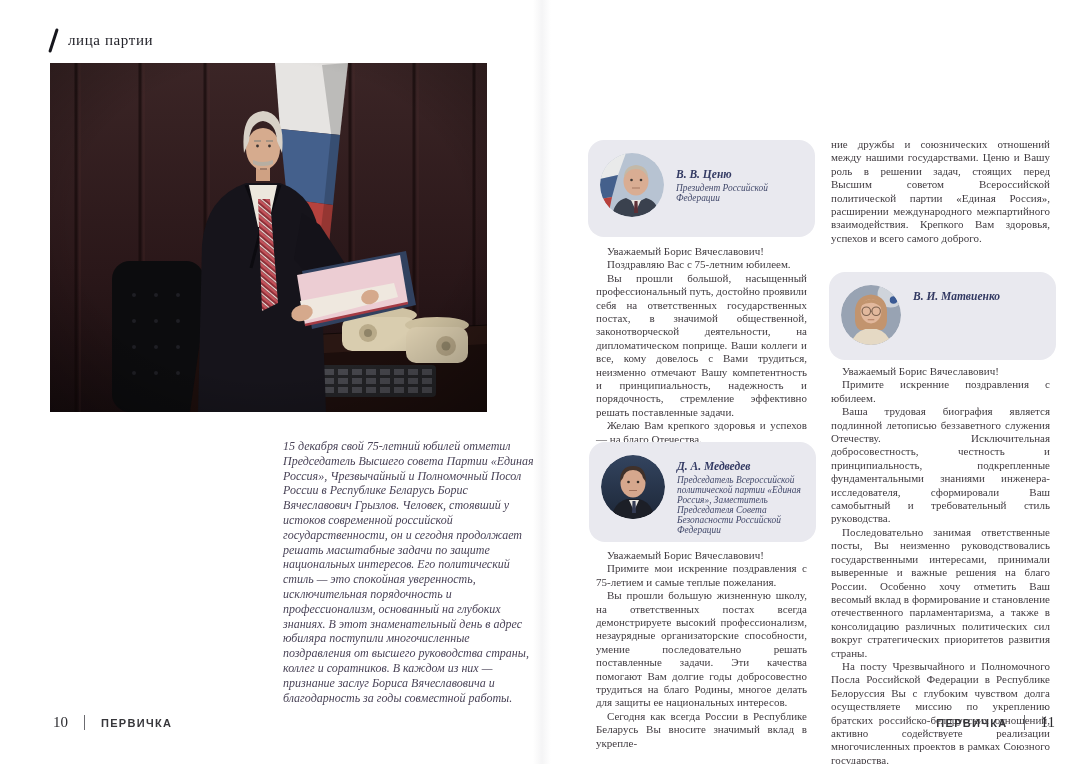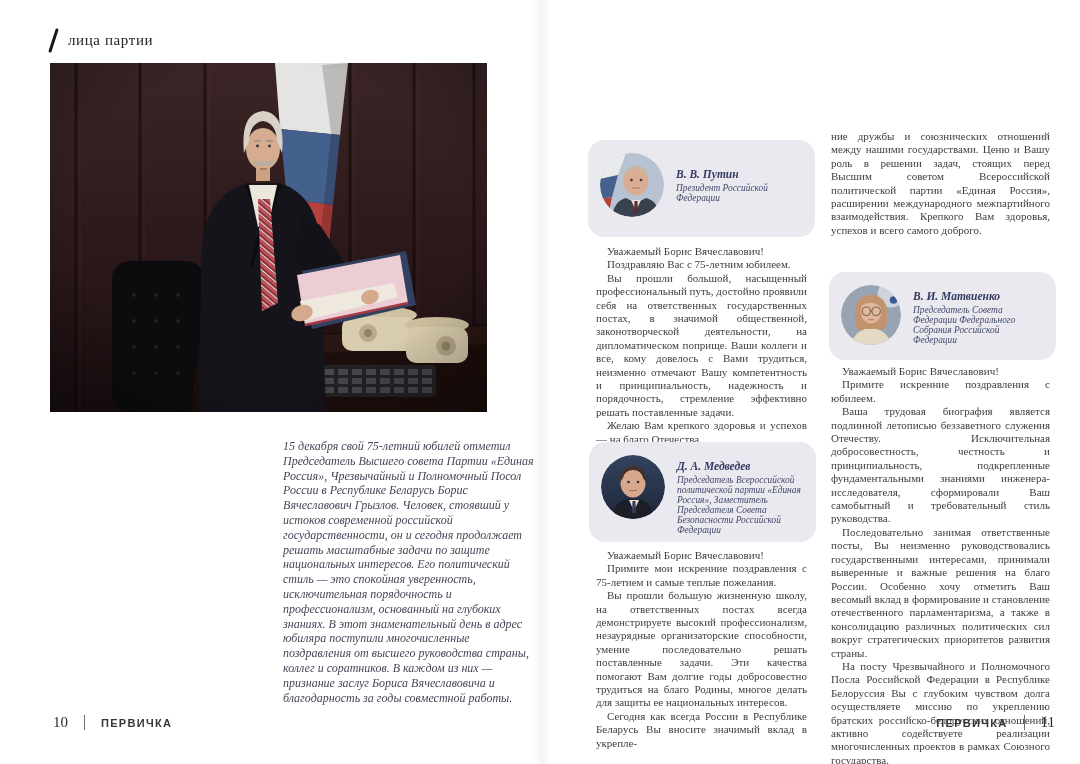--- a/index.html
+++ b/index.html
@@ -37,21 +37,21 @@
   
   .lead{position:absolute;left:283px;top:439px;width:253px;font-style:italic;
     font-size:12px;line-height:14.8px;color:#4a4458;}
 
   
   .body-text{position:absolute;font-size:11px;line-height:13.4px;color:#413c41;text-align:justify;}
   .body-text p{margin:0;text-indent:11px;}
   .body-text p.noindent{text-indent:0;}
   .text-putin{left:596px;top:245px;width:211px;}
   .text-medvedev{left:596px;top:549px;width:211px;}
-  .text-col3{left:831px;top:130px;width:219px;}
+  .text-col3{left:831px;top:138px;width:219px;}
   .text-matvienko{left:831px;top:365px;width:219px;}
 
   
   .card{position:absolute;background:#e9e9ef;border-radius:16px;padding:13px 12px;
     display:flex;gap:12px;box-sizing:border-box;}
   .card-putin{left:588px;top:140px;width:227px;height:97px;}
   .card-medvedev{left:589px;top:442px;width:227px;height:100px;}
   .card-matvienko{left:829px;top:272px;width:227px;height:88px;}
   .avatar{width:64px;height:64px;border-radius:50%;overflow:hidden;flex:0 0 auto;
     box-shadow:0 0 0 1px rgba(0,0,0,0.04) inset;}
@@ -230,21 +230,21 @@
           <polygon points="34.5,48 37.5,48 38,60 34,60" fill="#5d2f35"></polygon>
           <ellipse cx="36" cy="28" rx="12.5" ry="14.5" fill="#d9ad93"></ellipse>
           <path d="M24,25 Q24,13 36,12 Q48,13 48,25 Q44,16 36,16 Q27,16 24,25 Z" fill="#c3b9a8"></path>
           <circle cx="31.5" cy="27" r="1.3" fill="#3d3733"></circle>
             <circle cx="41" cy="27" r="1.3" fill="#3d3733"></circle>
           <line x1="32" y1="35" x2="40" y2="35" stroke="#a57862" stroke-width="1.2"></line>
         </g>
       </svg>
     </div>
     <div class="info">
-      <p class="name">В. В. Путин</p>
+      <p class="name">В. В. Ценю</p>
       <p class="title">Президент Российской Федерации</p>
     </div>
   </div>
 
   <div class="body-text text-putin">
     <p>Уважаемый Борис Вячеславович!</p>
     <p>Поздравляю Вас с 75-летним юбилеем.</p>
     <p>Вы прошли большой, насыщенный профессиональный путь, достойно проявили себя на ответственных государственных постах, в значимой общественной, законотворческой деятельности, на дипломатическом поприще. Ваши коллеги и все, кому довелось с Вами трудиться, неизменно отмечают Вашу компетентность и принципиальность, надежность и порядочность, стремление эффективно решать поставленные задачи.</p>
     <p>Желаю Вам крепкого здоровья и успехов — на благо Отечества.</p>
   </div>
@@ -309,21 +309,20 @@
           <path d="M21,22 Q26,15 32,15 Q40,15 43,24 Q38,19 32,19 Q26,19 21,22 Z" fill="#c2946e"></path>
           <circle cx="27" cy="28" r="4.5" fill="none" stroke="#7c6250" stroke-width="1.2"></circle>
           <circle cx="37.5" cy="28" r="4.5" fill="none" stroke="#7c6250" stroke-width="1.2"></circle>
           <line x1="31.5" y1="28" x2="33" y2="28" stroke="#7c6250" stroke-width="1.2"></line>
           <line x1="28.5" y1="37" x2="35.5" y2="37" stroke="#b07b62" stroke-width="1.2"></line>
         </g>
       </svg>
     </div>
     <div class="info">
       <p class="name">В. И. Матвиенко</p>
-      <p class="title">Председатель Совета Федерации Федерального Собрания Российской Федерации</p>
     </div>
   </div>
 
   <div class="body-text text-matvienko">
     <p>Уважаемый Борис Вячеславович!</p>
     <p>Примите искренние поздравления с юбилеем.</p>
     <p>Ваша трудовая биография является подлинной летописью беззаветного служения Отечеству. Исключительная добросовестность, честность и принципиальность, подкрепленные фундаментальными знаниями инженера-исследователя, сформировали Ваш самобытный и требовательный стиль руководства.</p>
     <p>Последовательно занимая ответственные посты, Вы неизменно руководствовались государственными интересами, принимали выверенные и важные решения на благо России. Особенно хочу отметить Ваш весомый вклад в формирование и становление отечественного парламентаризма, а также в консолидацию различных политических сил вокруг стратегических приоритетов развития страны.</p>
     <p>На посту Чрезвычайного и Полномочного Посла Российской Федерации в Республике Белоруссия Вы с глубоким чувством долга осуществляете миссию по укреплению братских российско-белорусских отношений, активно содействуете реализации многочисленных проектов в рамках Союзного государства.</p>
 

